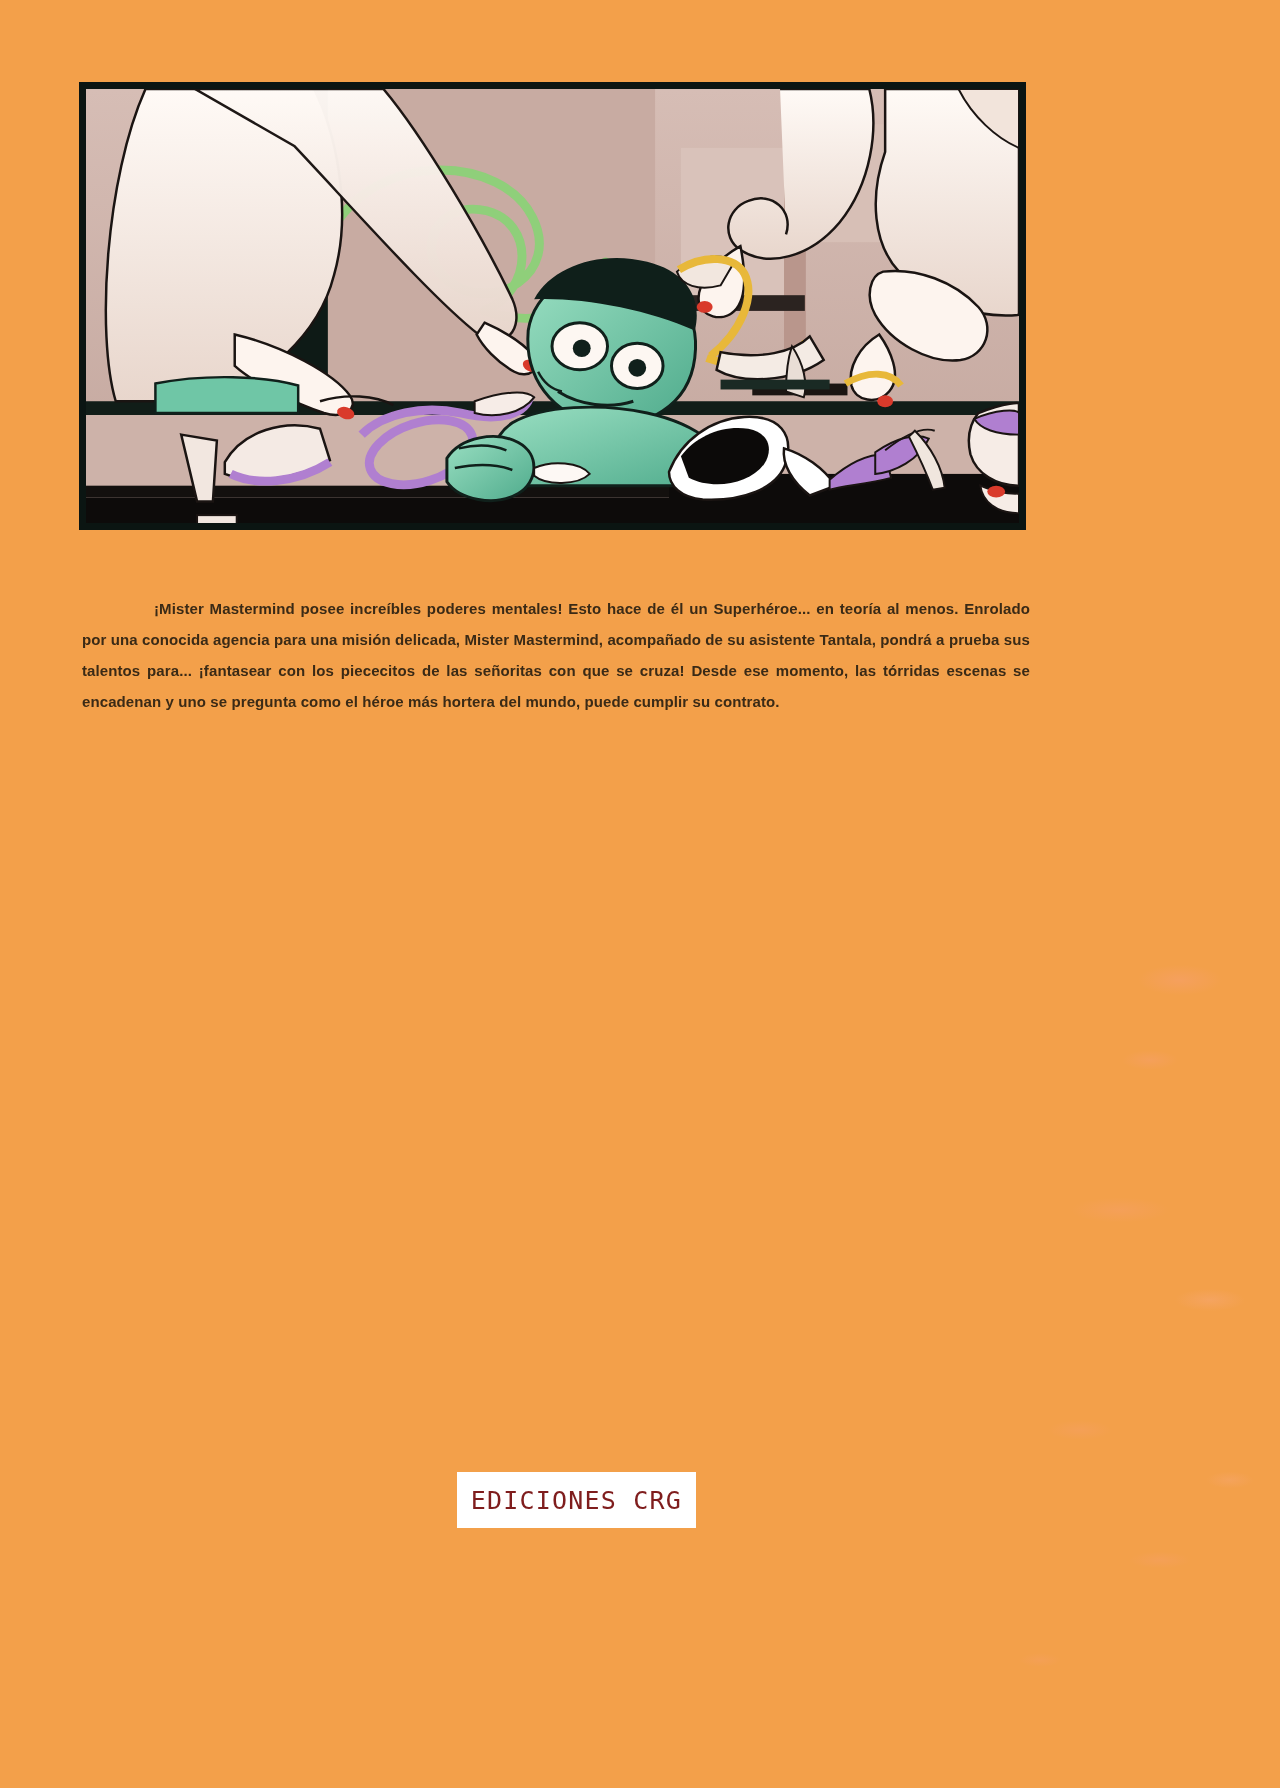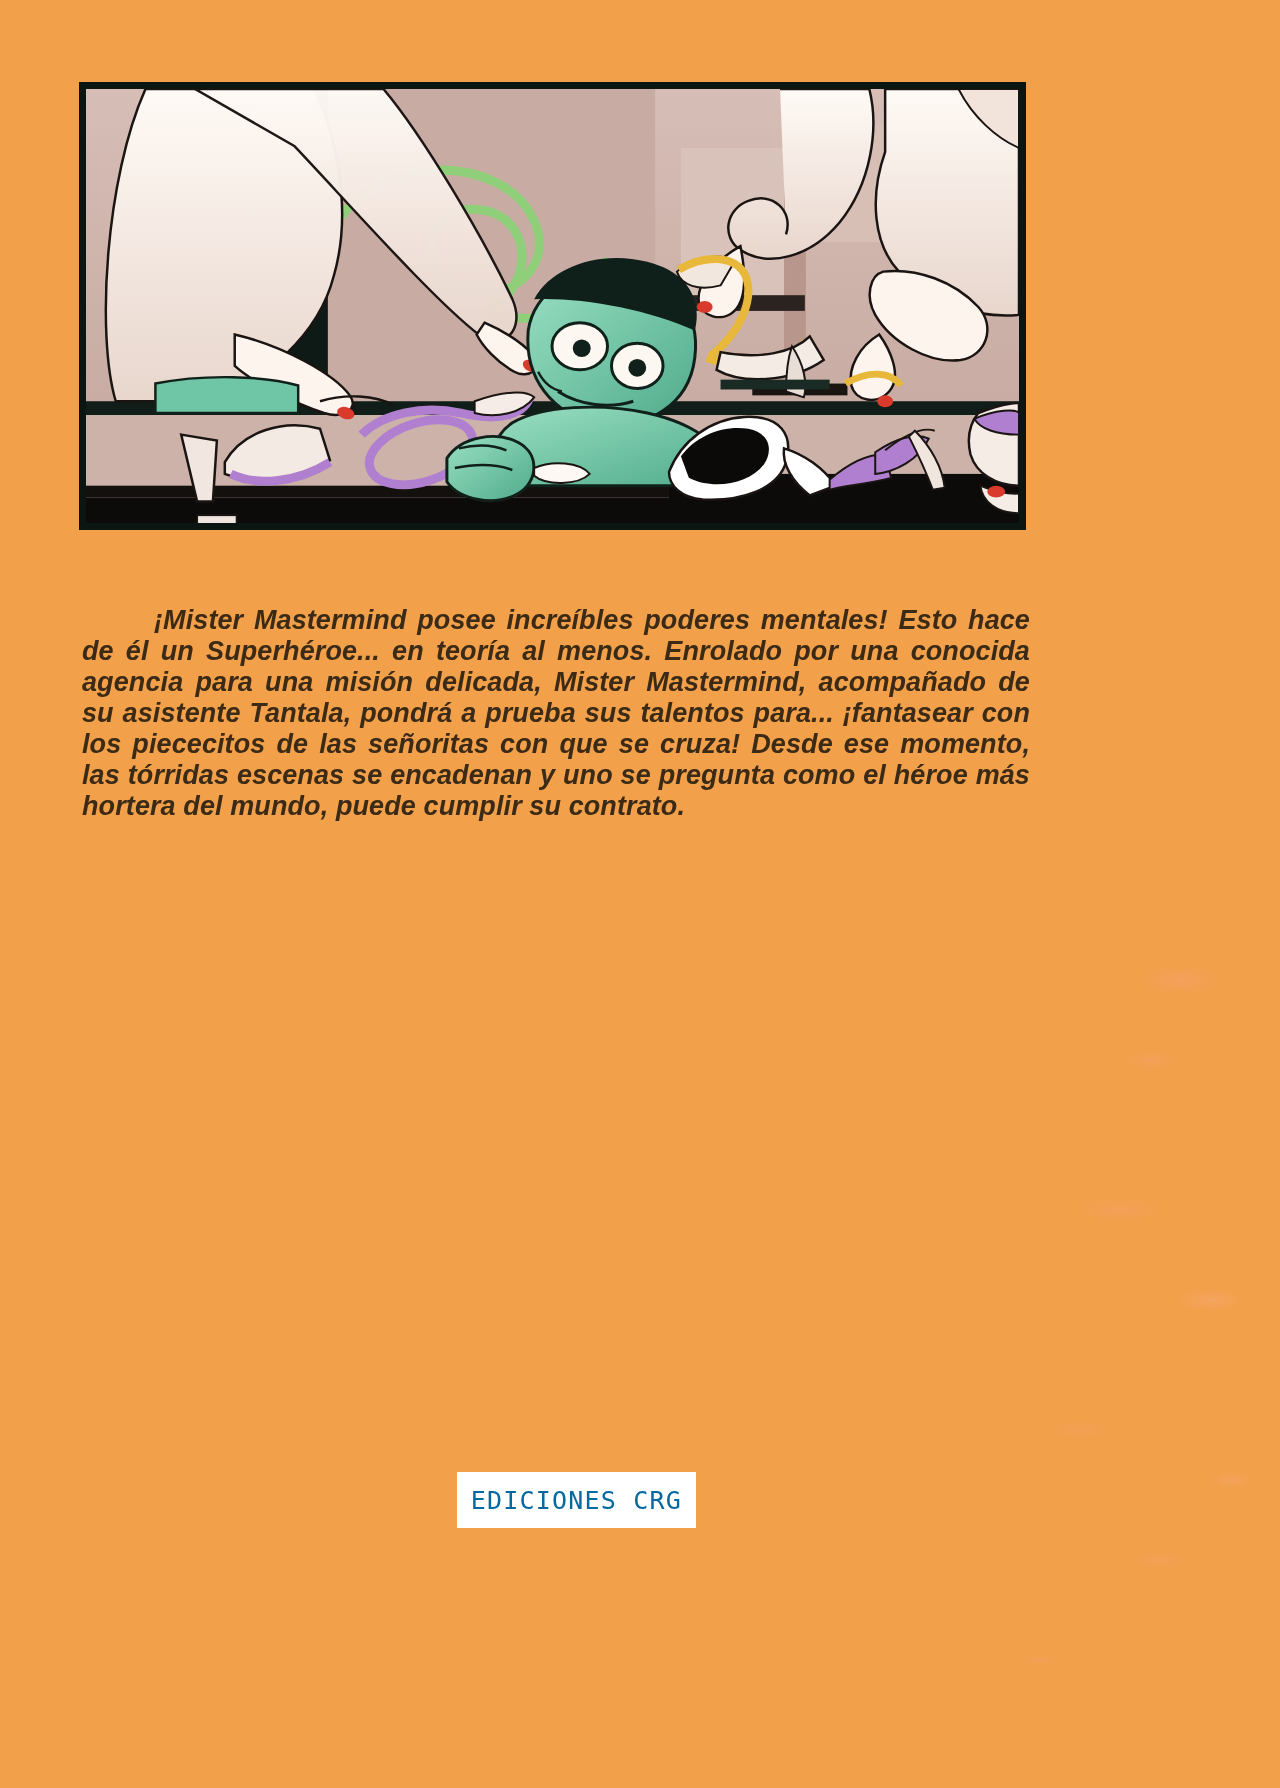--- a/index.html
+++ b/index.html
@@ -52,47 +52,46 @@
     box-sizing: border-box;
   }
   .panel svg { display: block; width: 100%; height: 100%; }
 
   
   .blurb {
     position: absolute;
     left: 82px;
     top: 578px;
     width: 948px;
-    font-size: 27px;
+    font-size: 15px;
     font-weight: bold;
     line-height: 31px;
     color: #3a2a16;
     text-align: justify;
     text-indent: 72px;
     letter-spacing: .1px;
-    font-style: italic;
   }
 
   
   .publisher {
     position: absolute;
     left: 457px;
     top: 1472px;
     width: 239px;
     height: 56px;
     background: #ffffff;
     display: flex;
     align-items: center;
     justify-content: center;
   }
   .publisher span {
     font-family: "DejaVu Sans Mono", monospace;
     font-size: 25px;
     letter-spacing: 1.2px;
-    color: #0369a1;
+    color: #7f1d1d;
   }
 </style>
 </head>
 <body>
 
 <div class="bg-texture"></div>
 
 <div class="panel-wrap">
   <div class="panel">
     <svg viewBox="0 0 941 442" preserveAspectRatio="none">

